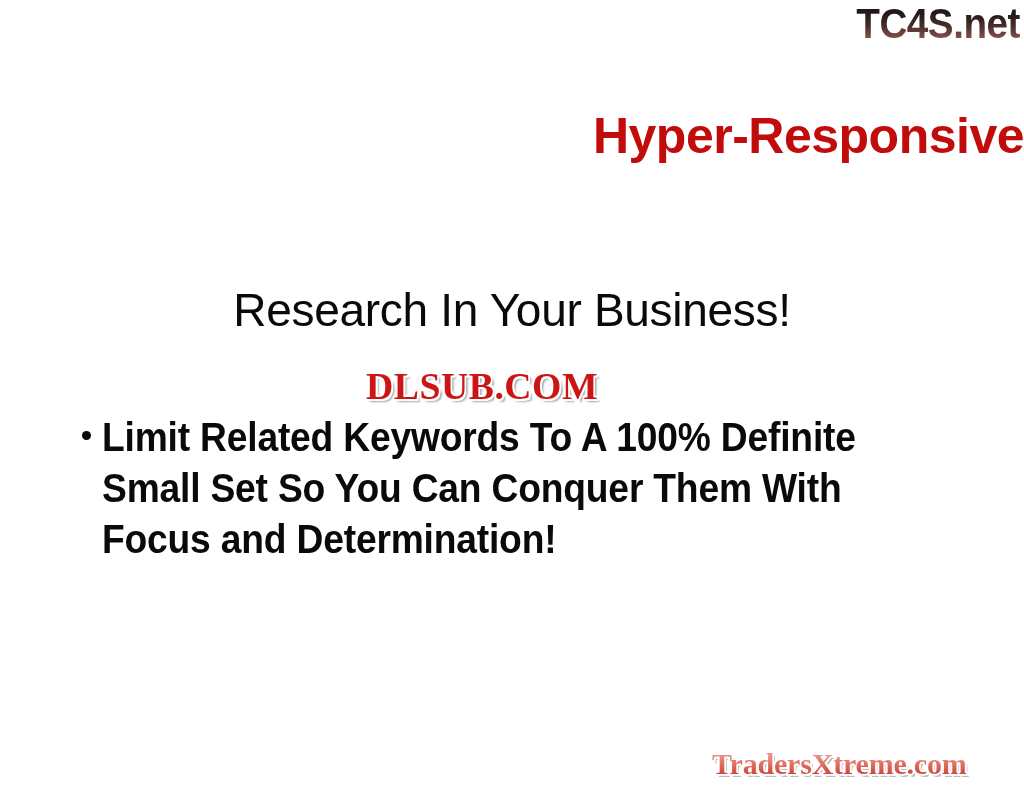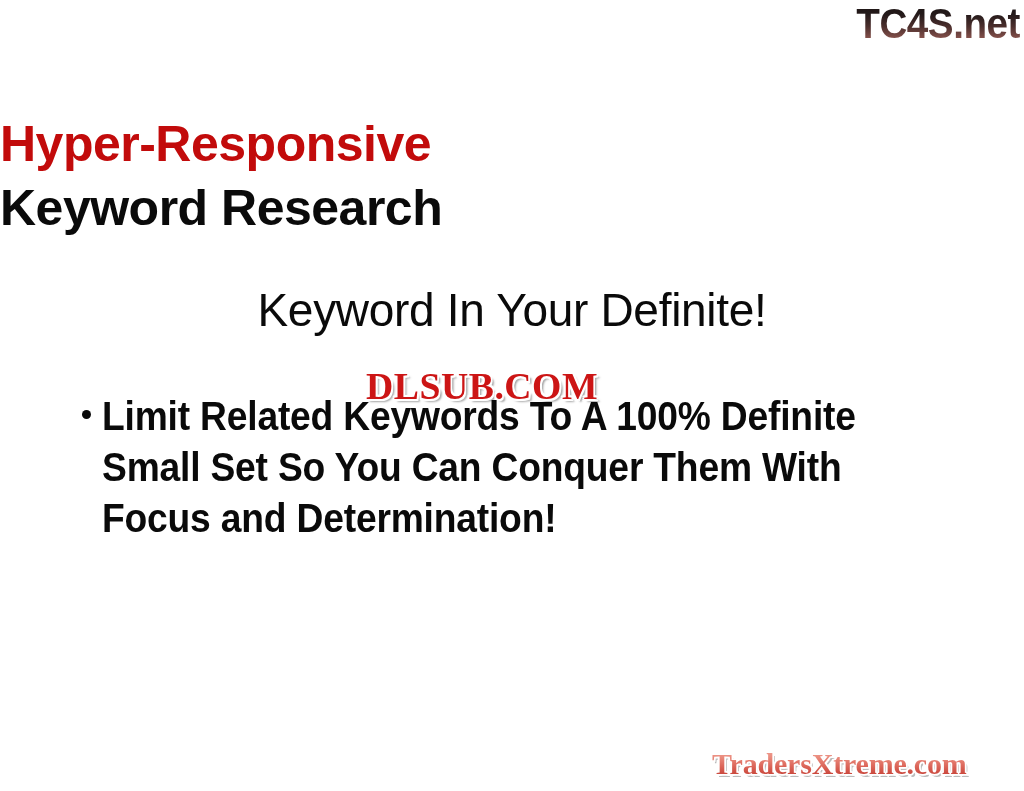--- a/index.html
+++ b/index.html
@@ -44,23 +44,23 @@
     color: transparent;
     -webkit-text-fill-color: transparent;
     white-space: nowrap;
     user-select: none;
   }
 
   
   .title-block {
     position: absolute;
     left: 0;
-    top: 112px;
+    top: 104px;
     width: 1024px;
-    text-align: left;
+    text-align: right;
   }
   .title-line {
     font-family: "Liberation Sans", sans-serif;
     font-weight: bold;
     font-size: 50px;
     line-height: 64px;
     letter-spacing: -0.5px;
     white-space: nowrap;
   }
   .title-line.accent { color: #c20b0b; }
@@ -81,21 +81,21 @@
     line-height: 56px;
     color: #0a0a0a;
     letter-spacing: -0.3px;
     white-space: nowrap;
   }
 
   
   .bullets {
     position: absolute;
     left: 74px;
-    top: 391px;
+    top: 412px;
     width: 880px;
   }
   .bullet-item {
     position: relative;
     display: block;
     padding-left: 28px;
     margin-bottom: 14px;
   }
   .bullet-dot {
     position: absolute;
@@ -196,25 +196,24 @@
 </style>
 </head>
 <body>
 
 <div id="slide">
 
   <div class="brand-logo">TC4S.net</div>
 
   <div class="title-block">
     <div class="title-line accent">Hyper-Responsive</div>
-    <div class="title-line dark">Keyword Research</div>
   </div>
 
   <div class="subtitle-block">
-    <div class="subtitle-line">Keyword In Your Definite!</div>
+    <div class="subtitle-line">Research In Your Business!</div>
   </div>
 
   <div class="watermark-dlsub">DLSUB.COM</div>
 
   <div class="bullets">
 
     <div class="bullet-item">
       <span class="bullet-dot"></span>
       <span class="bullet-text">Limit Related Keywords To A 100% Definite Small Set So You Can Conquer Them With Focus and Determination!</span>
     </div>

